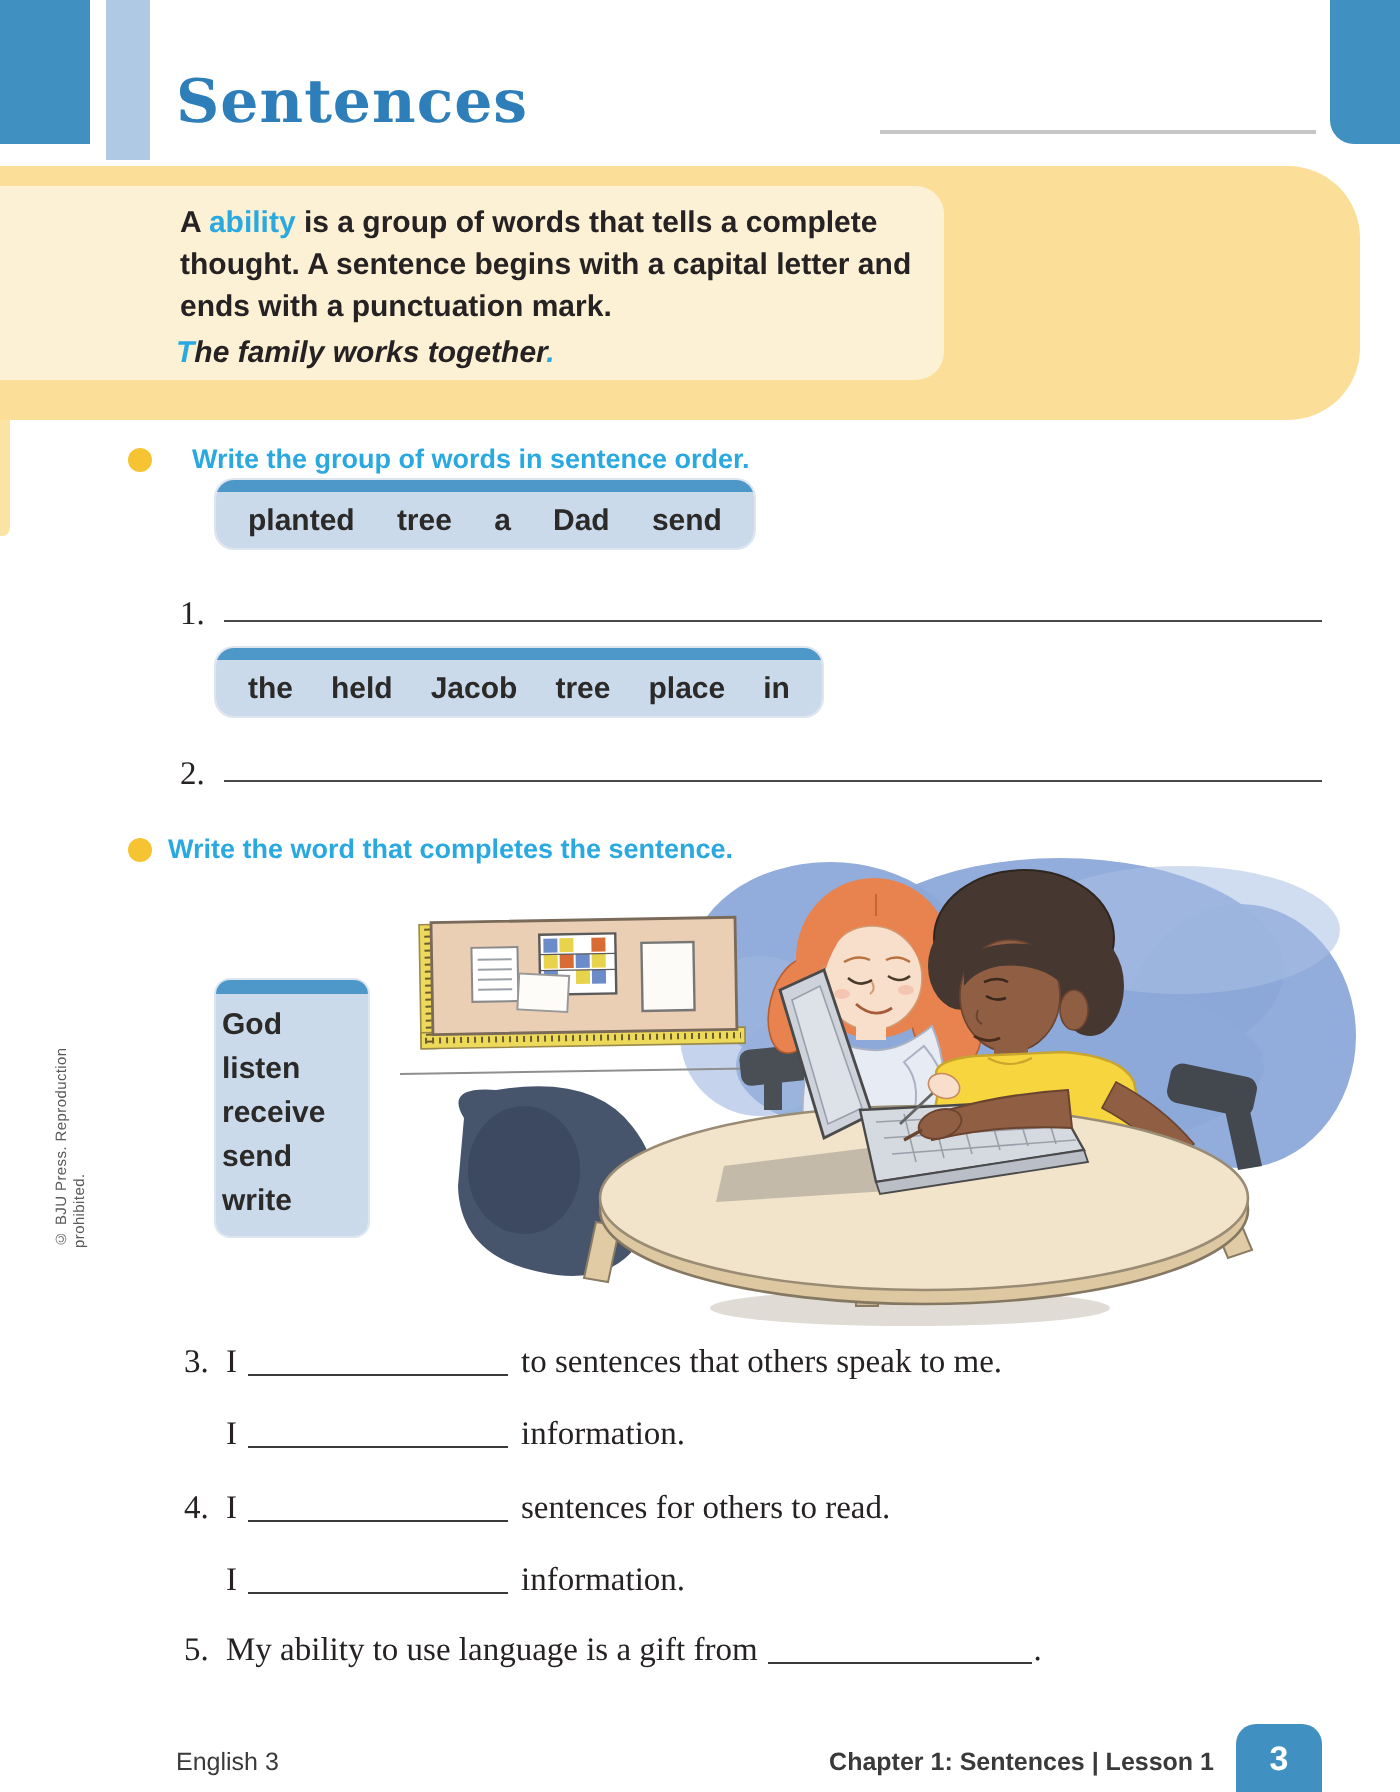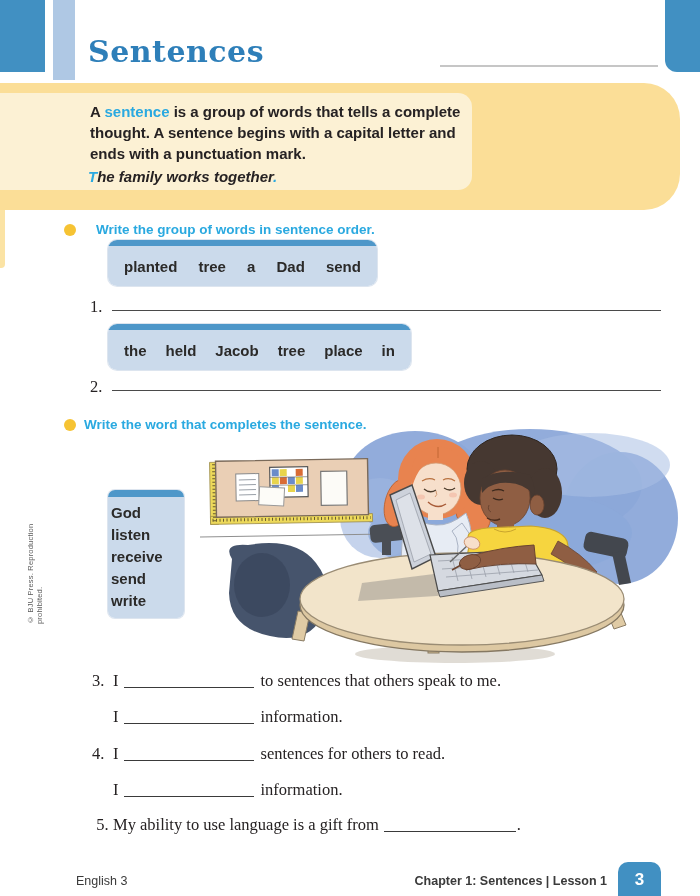--- a/index.html
+++ b/index.html
@@ -24,21 +24,21 @@
   .example{left:88px;top:168px;font-size:15px;font-style:italic;font-weight:bold;color:#262223;}
 
   
   .bullet{width:12px;height:12px;border-radius:50%;background:#F6C333;}
   .instr{font-size:13.5px;font-weight:bold;color:#2AA9E0;}
 
   
   .wordbox{border-radius:9px;overflow:hidden;box-shadow:0 0 0 1px rgba(120,150,190,.25);}
   .wordbox .strip{height:6px;background:#4E97C9;}
   .wordbox .body{background:#CBDAEB;display:flex;justify-content:space-between;
-                 align-items:center;height:40px;padding:0 16px;font-size:15px;
+                 align-items:center;height:28px;padding:0 16px;font-size:15px;
                  font-weight:bold;color:#2B2A29;}
   .wordlist{border-radius:7px;overflow:hidden;box-shadow:0 0 0 1px rgba(120,150,190,.25);}
   .wordlist .strip{height:7px;background:#4E97C9;}
   .wordlist .body{background:#CBDAEB;padding:5px 0 6px 3px;font-size:15px;font-weight:bold;
                   color:#2B2A29;line-height:22px;}
 
   
   .numlabel{font-family:"Liberation Serif",serif;font-size:16.5px;color:#262223;}
   .wline{border-top:1.5px solid #4A4A4A;}
 
@@ -67,21 +67,21 @@
   <div class="abs lightbar"></div>
   <div class="abs block-tr"></div>
   <div class="abs title">Sentences</div>
   <div class="abs nameline"></div>
 
   <div class="abs defbox"></div>
   <div class="abs defsliver"></div>
   <div class="abs definner"></div>
   <div class="abs deftext">
     <span>A</span>
-    <span class="cyan">sentence</span>
+    <span class="cyan">ability</span>
     <span>is a group of words that tells a complete thought. A sentence begins with a capital letter and ends with a punctuation mark.</span>
   </div>
   <div class="abs example">
     <span class="cyan">T</span><span>he family works together</span><span class="cyan">.</span>
   </div>
 
   <div class="abs bullet" style="left:64px;top:224px;"></div>
   <div class="abs instr" style="left:96px;top:222px;">Write the group of words in sentence order.</div>
 
   <div class="abs wordbox" style="left:108px;top:240px;width:269px;">
@@ -270,22 +270,22 @@
   </div>
   <div class="abs item" style="left:92px;top:707px;">
     <span class="num"></span><span>I</span><span class="blank"></span><span>information.</span>
   </div>
   <div class="abs item" style="left:92px;top:744px;">
     <span class="num">4.</span><span>I</span><span class="blank"></span><span>sentences for others to read.</span>
   </div>
   <div class="abs item" style="left:92px;top:780px;">
     <span class="num"></span><span>I</span><span class="blank"></span><span>information.</span>
   </div>
-  <div class="abs item" style="left:92px;top:815px;text-align:center;">
+  <div class="abs item" style="left:92px;top:815px;">
     <span class="num">5.</span><span>My ability to use language is a gift from</span><span class="blank end" style="width:132px;"></span><span>.</span>
   </div>
 
-  <div class="abs footer" style="left:76px;top:874px;">English 3</div>
+  <div class="abs footer" style="left:88px;top:874px;">English 3</div>
   <div class="abs footer footer-right" style="left:380px;top:874px;width:227px;text-align:right;">Chapter 1: Sentences | Lesson 1</div>
   <div class="abs pagebox">3</div>
   <div class="abs copyright">© BJU Press. Reproduction prohibited.</div>
 
 </div>
 
 </body></html>

